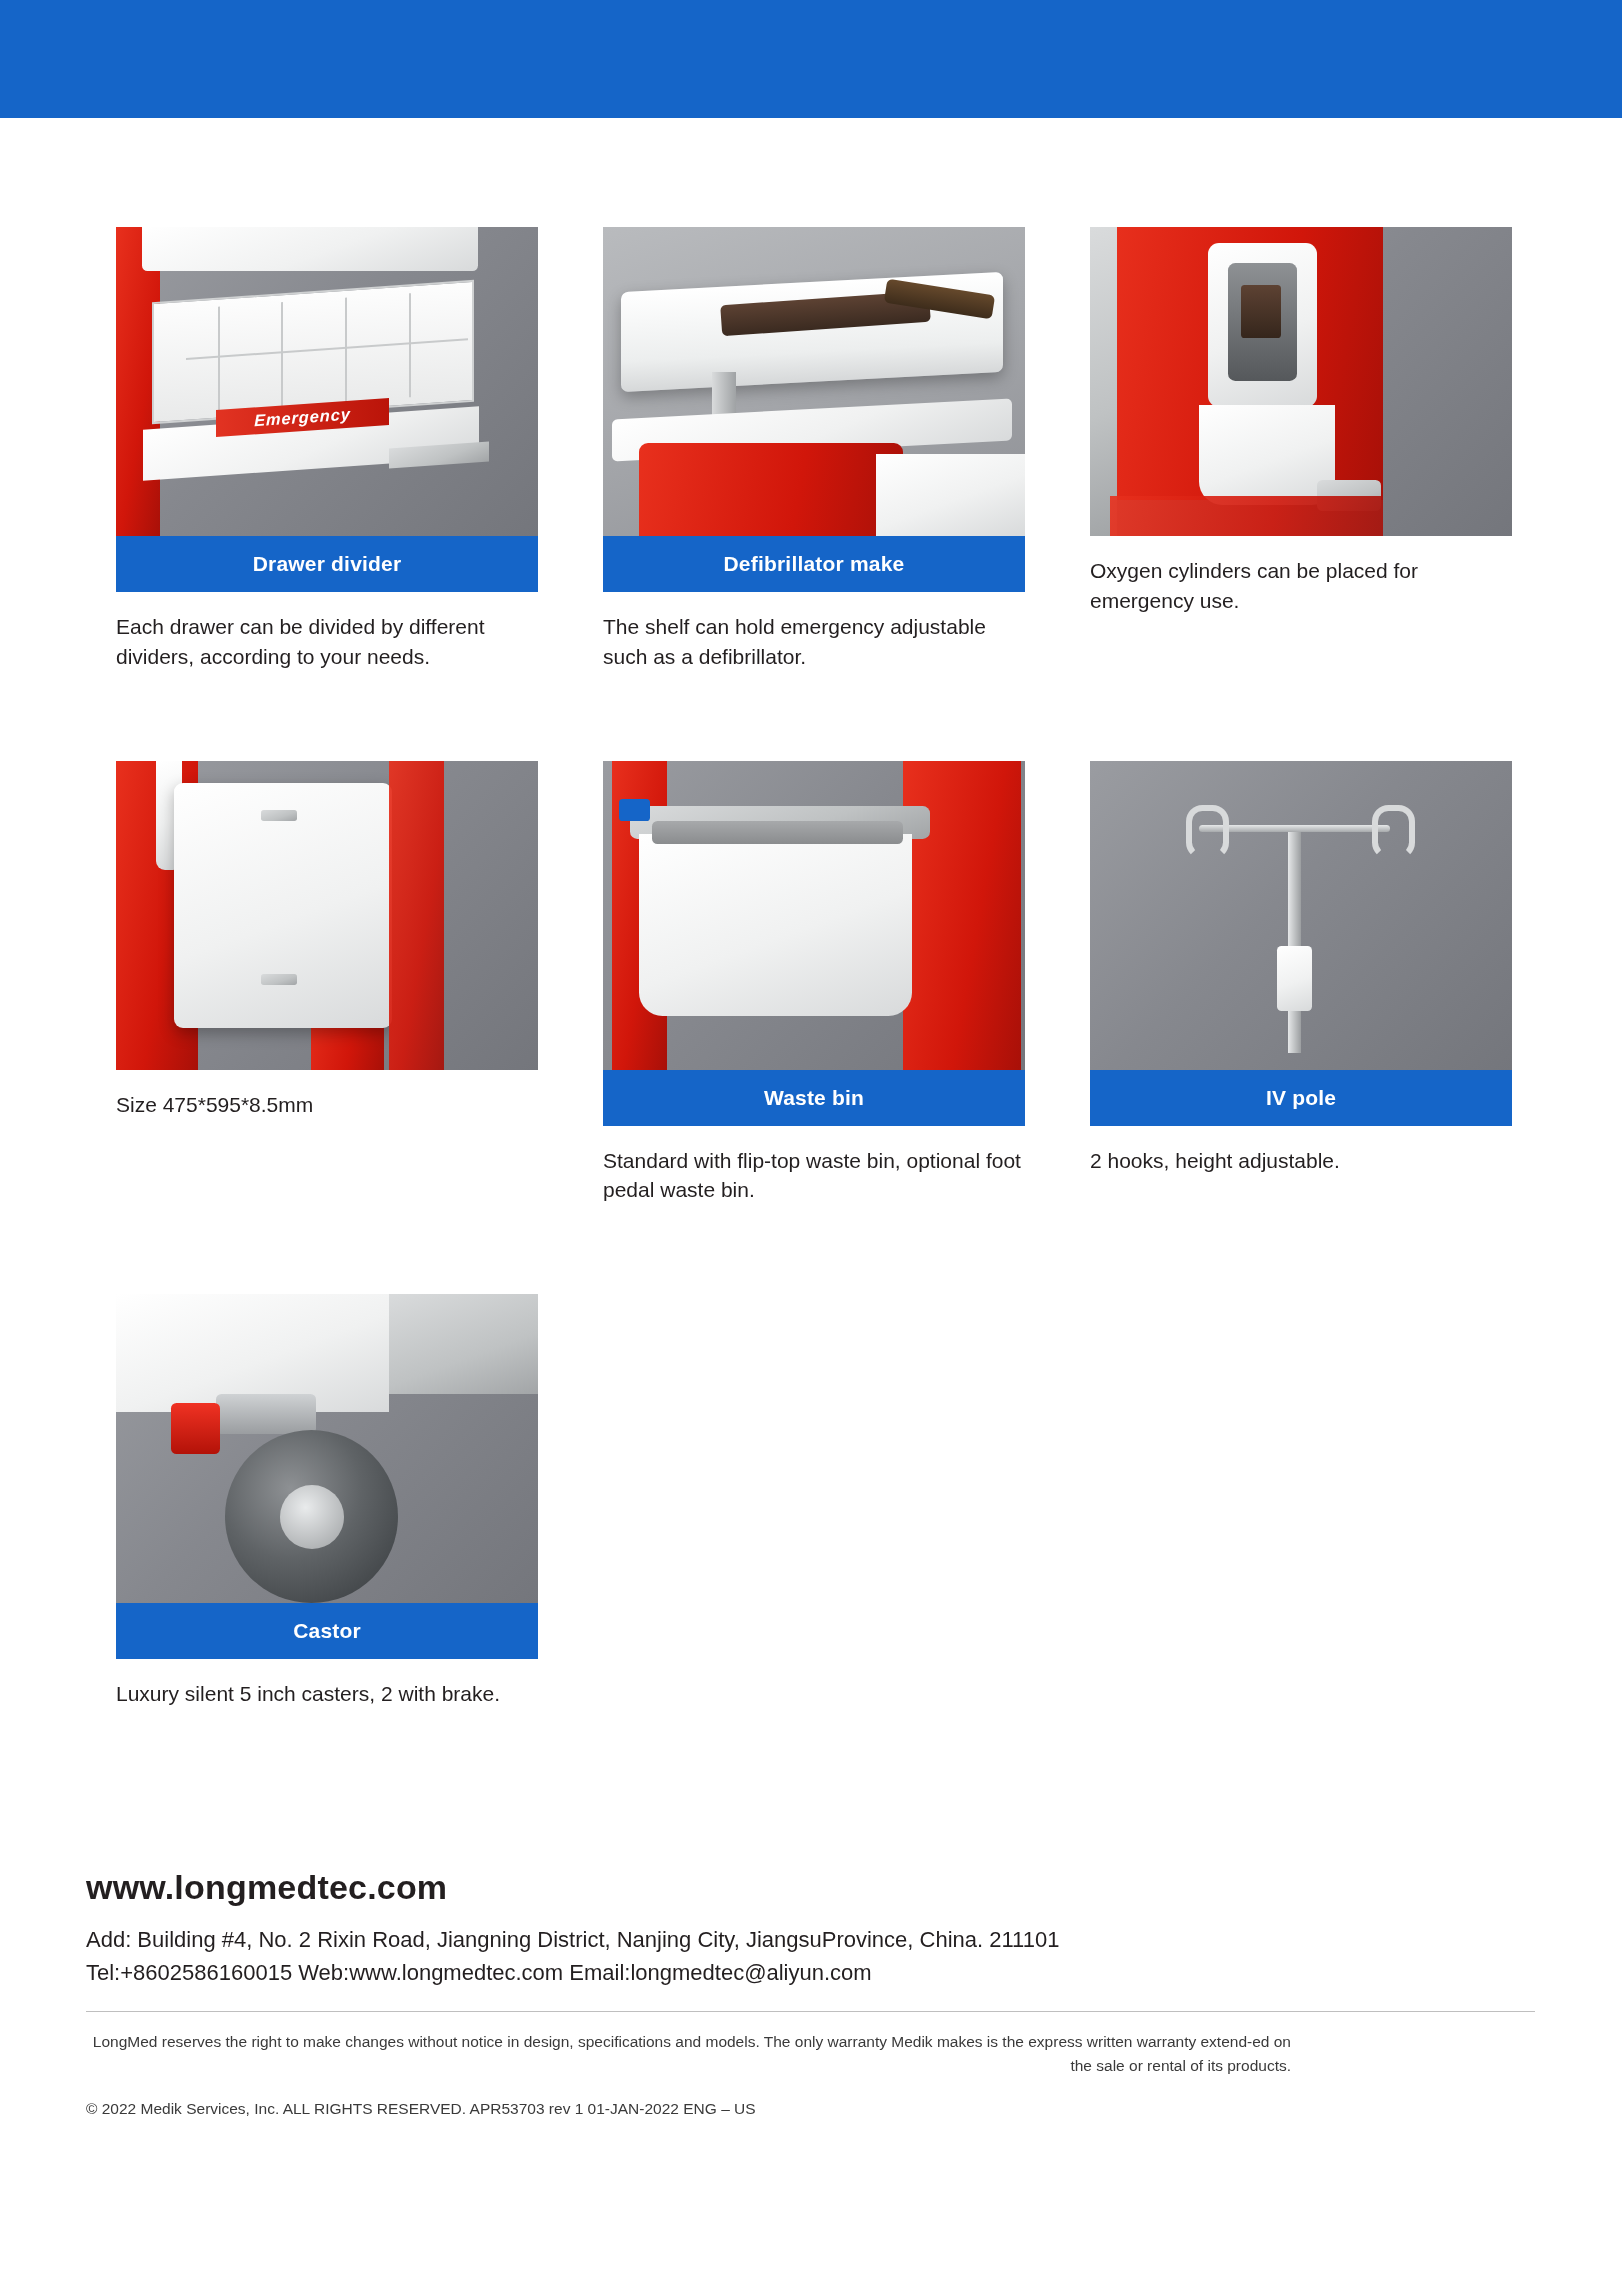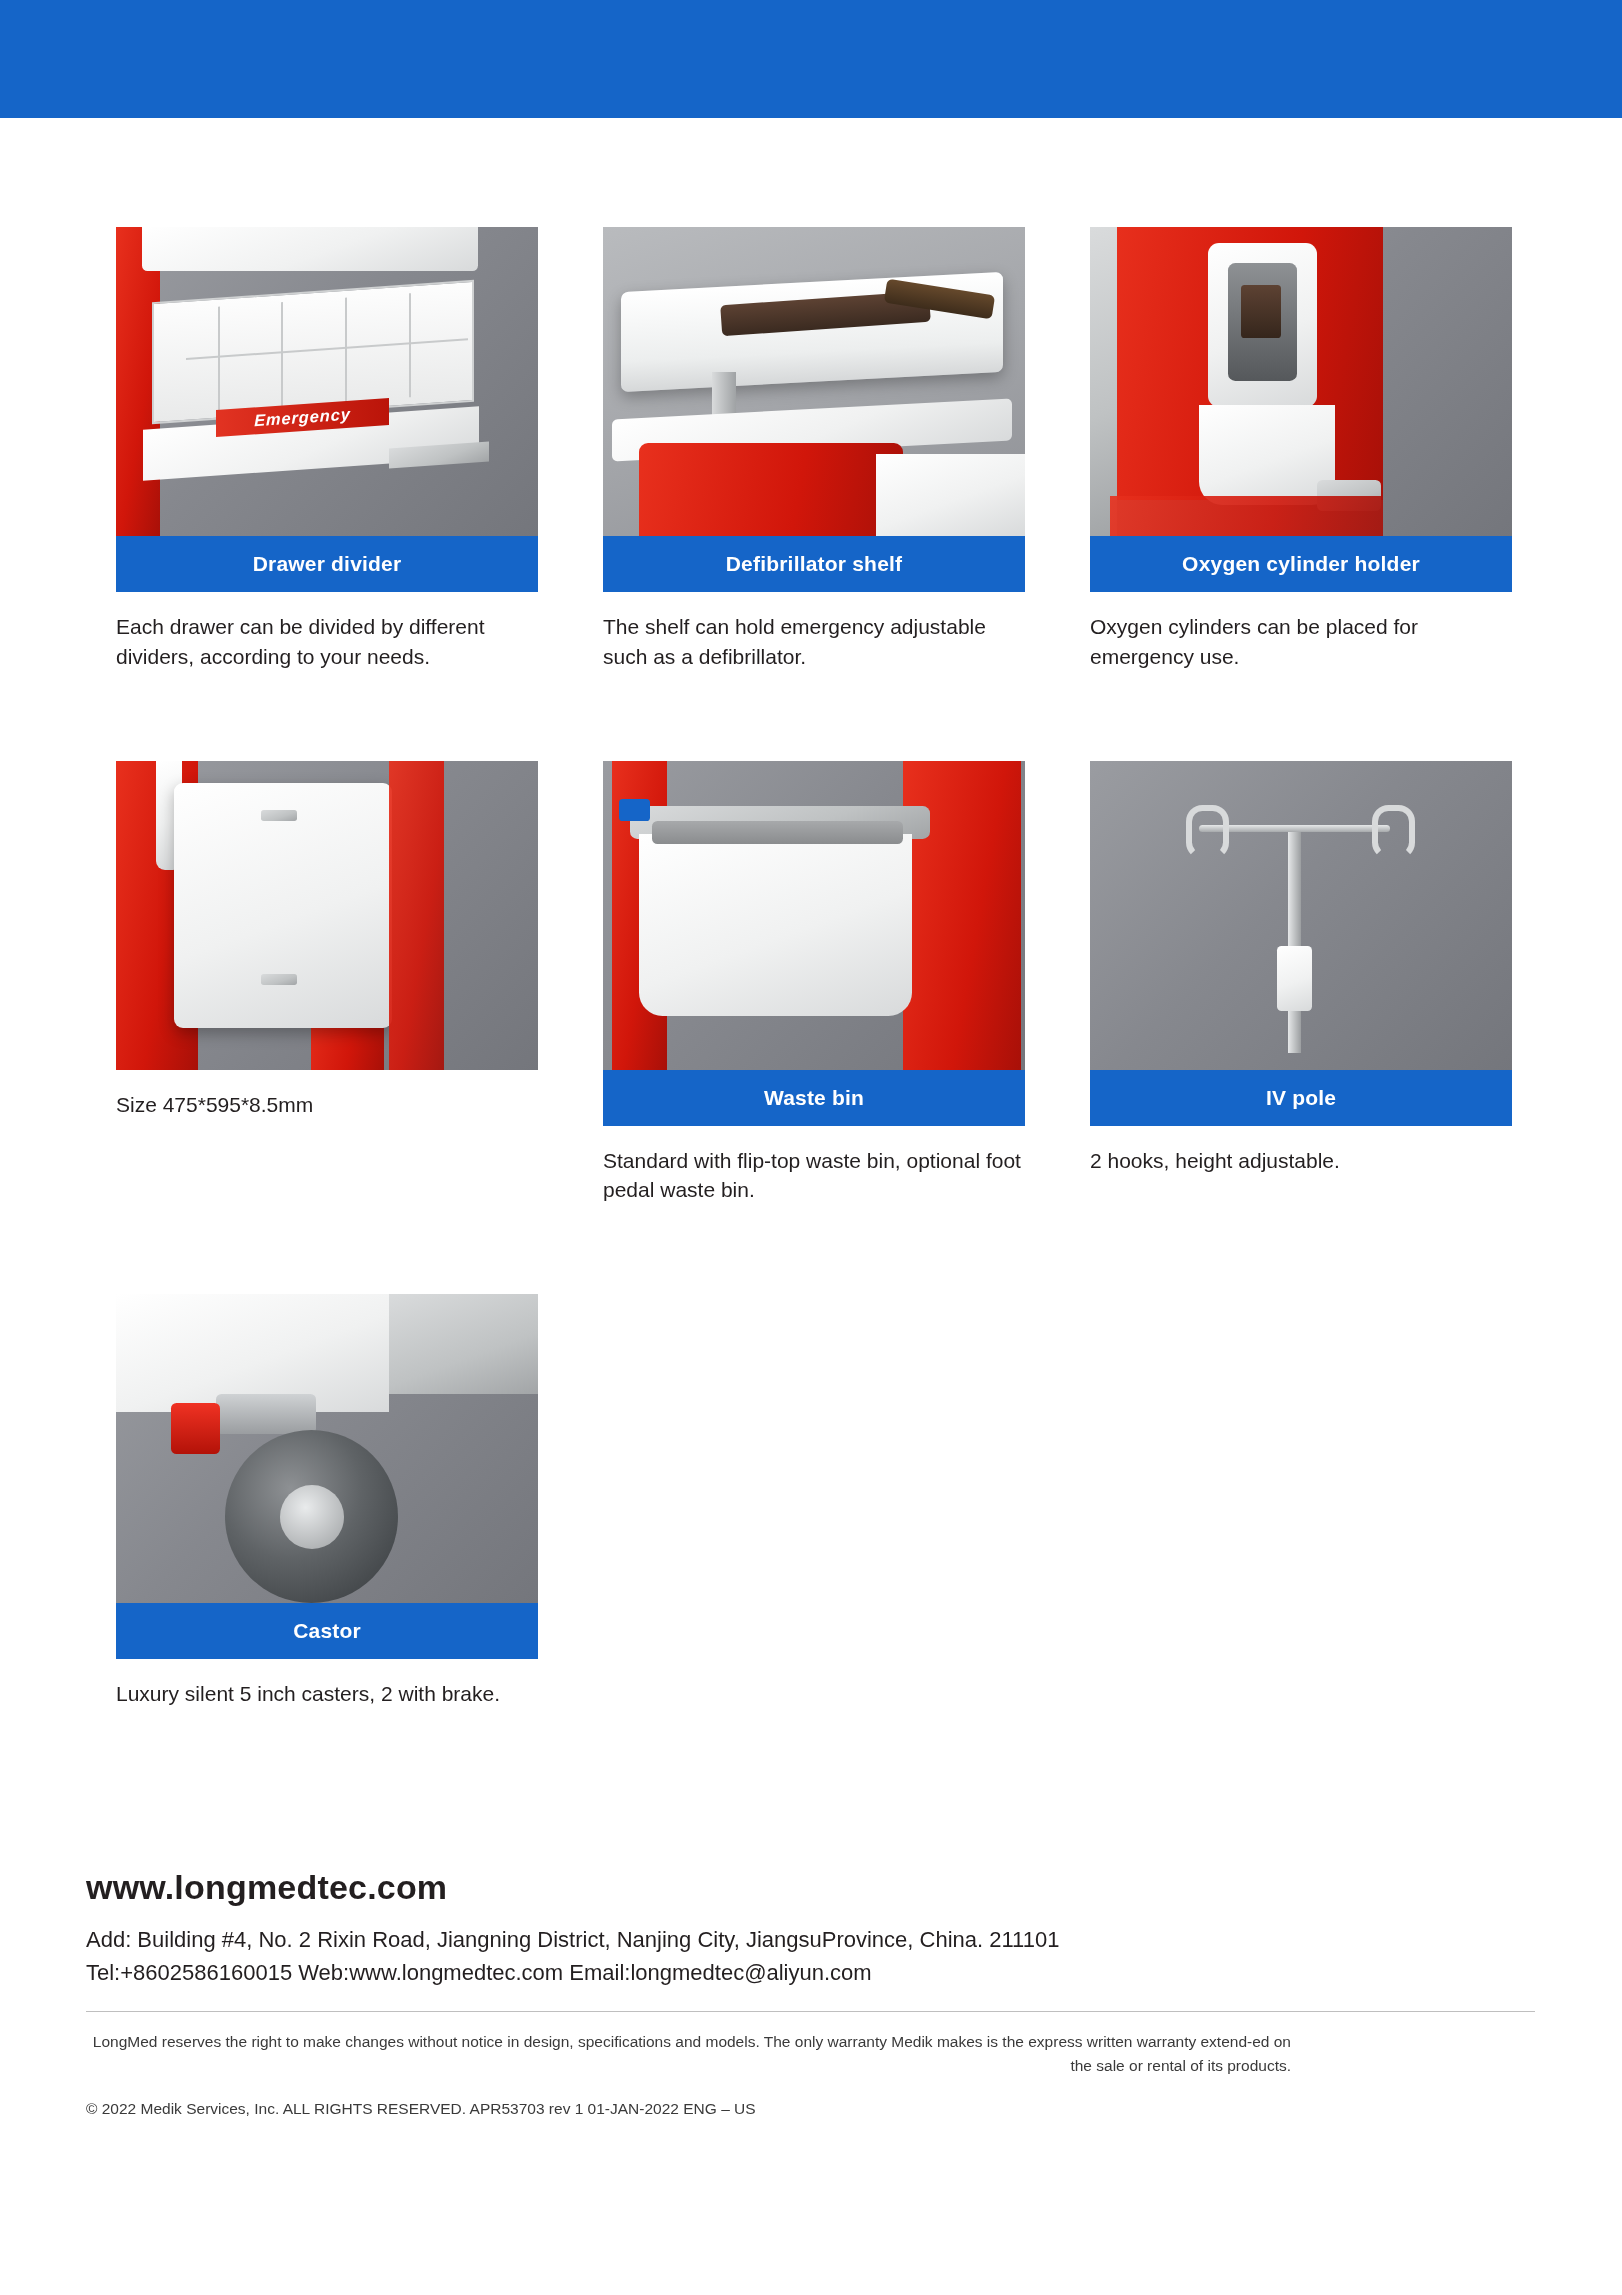--- a/index.html
+++ b/index.html
@@ -189,38 +189,37 @@
         <div class="photo">
           <div class="bg-grad-lightgrey"></div>
           <div class="ds-tray shadow-soft"></div>
           <div class="ds-strap"></div>
           <div class="ds-strap2"></div>
           <div class="ds-post"></div>
           <div class="white-part" style="left:9px;top:182px;width:400px;height:42px;transform:skewY(-3deg);border-radius:5.5px;"></div>
           <div class="red-body" style="left:36px;top:216px;width:264px;height:93px;border-radius:9px 9px 0 0;"></div>
           <div class="white-part" style="left:273px;top:227px;width:149px;height:82px;"></div>
         </div>
-        <div class="caption">Defibrillator shelf</div>
+        <div class="caption">Defibrillator make</div>
         <div class="desc">The shelf can hold emergency adjustable such as a defibrillator.</div>
       </div>
 
 
       <div class="cell">
         <div class="photo">
           <div class="bg-grad-grey"></div>
           <div class="red-body" style="left:20px;top:0;width:273px;height:273px;"></div>
           <div class="grey-part" style="left:0;top:0;width:27px;height:309px;"></div>
           <div class="white-part" style="left:118px;top:16.4px;width:109px;height:164px;border-radius:11px;"></div>
           <div style="position:absolute;left:138px;top:36px;width:69px;height:118px;background:linear-gradient(180deg,#8e9194,#55585b);border-radius:7.3px;"></div>
           <div style="position:absolute;left:151px;top:58px;width:40px;height:53px;background:linear-gradient(180deg,#5d4233,#35261c);border-radius:3.6px;"></div>
           <div class="white-part" style="left:109px;top:178px;width:136px;height:100px;border-radius:0 0 23.6px 23.6px;"></div>
           <div class="grey-part" style="left:227px;top:253px;width:64px;height:31px;border-radius:5.5px;"></div>
           <div class="red-body" style="left:20px;top:269px;width:273px;height:40px;opacity:.9;"></div>
         </div>
-        <div class="caption">Oxygen cylinder holder</div>
         <div class="desc">Oxygen cylinders can be placed for emergency use.</div>
       </div>
 
       <div class="cell">
         <div class="photo">
           <div class="bg-grad-grey"></div>
           <div class="red-body" style="left:0;top:0;width:82px;height:309px;"></div>
           <div class="red-body" style="left:195px;top:182px;width:73px;height:127px;border-radius:36px 36px 0 0;"></div>
           <div class="white-part" style="left:40px;top:0;width:25.5px;height:109px;border-radius:0 0 9px 9px;"></div>
           <div class="white-part shadow-soft" style="left:58px;top:22px;width:218px;height:245px;border-radius:9px;"></div>

